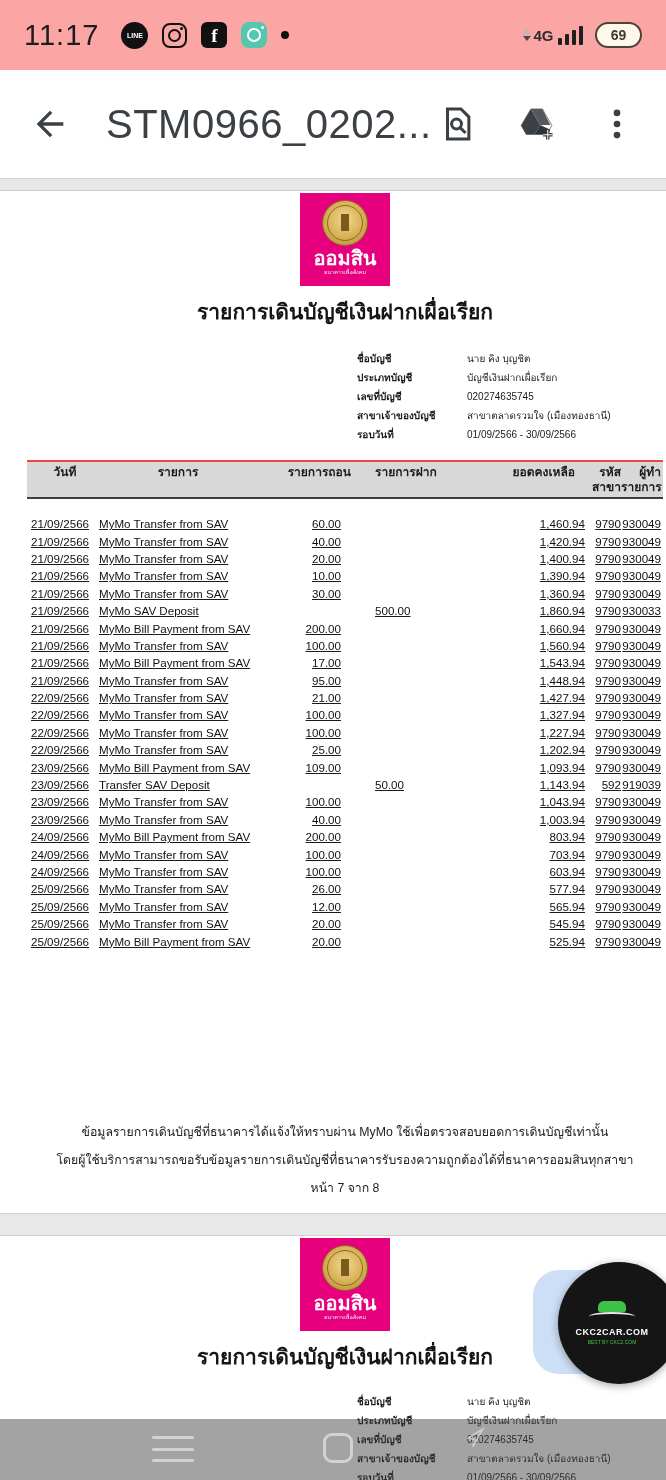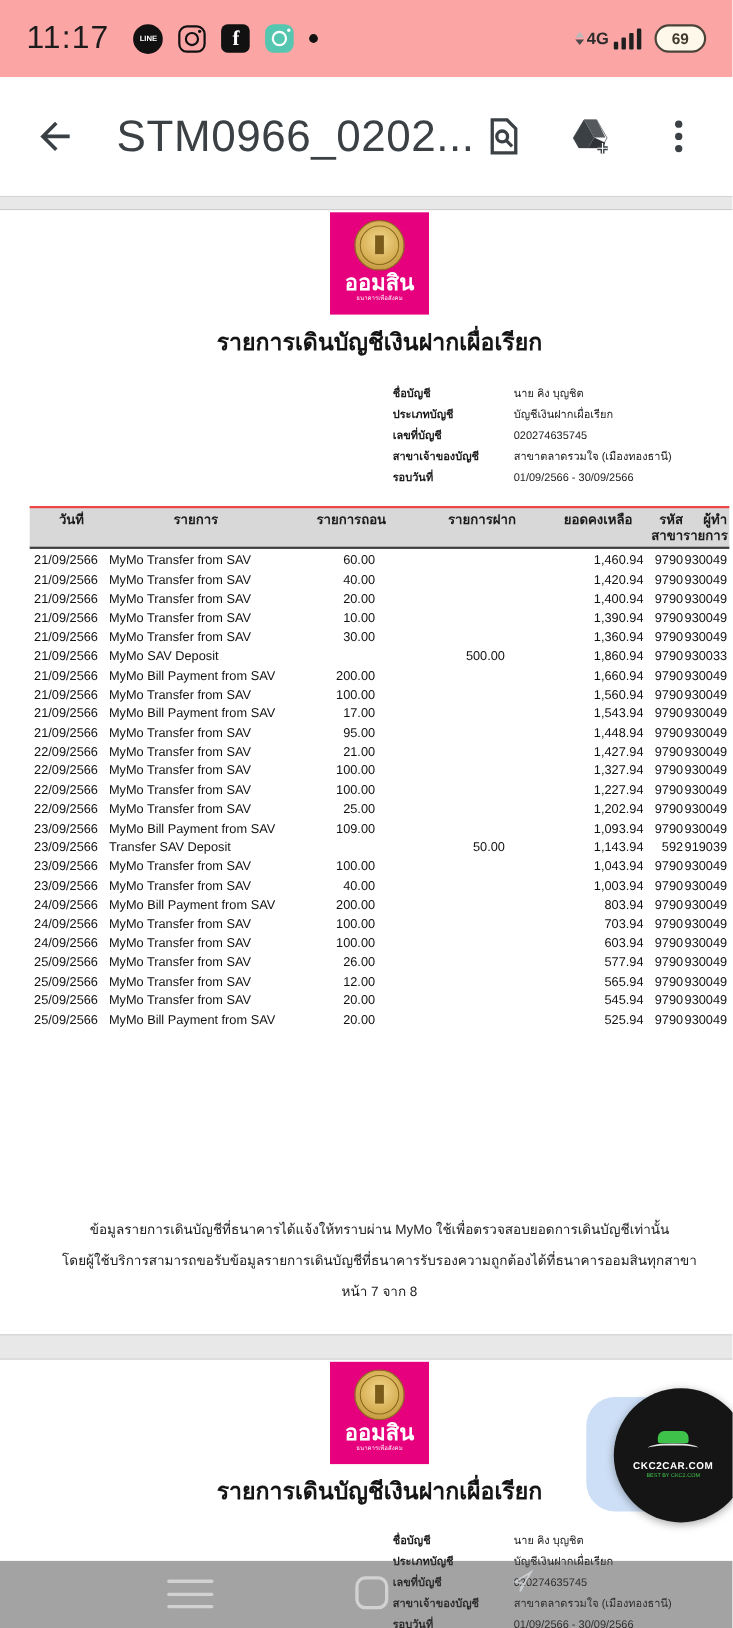--- a/index.html
+++ b/index.html
@@ -51,27 +51,27 @@
   .gsb-name{color:#fff;font-weight:bold;font-size:20px;line-height:21px;margin-top:2px;}
   .gsb-tagline{color:#fff;font-size:5.5px;line-height:7px;opacity:.95;}
   .doc-title{text-align:center;font-size:21px;font-weight:bold;color:#151515;margin-top:15px;line-height:22px;}
   .account{margin:26px 0 0 345px;font-size:10px;}
   .acc-row{display:flex;line-height:19px;}
   .acc-label{width:110px;flex:none;font-weight:bold;color:#1a1a1a;}
   .acc-value{white-space:nowrap;color:#1a1a1a;}
   
   .stm-table{margin:16px 15px 0;}
   .t-header{display:flex;background:#d8d8d8;border-top:2px solid #ef4444;border-bottom:2px solid #3f3f3f;padding:3px 0 2px;font-size:12px;font-weight:bold;line-height:15px;}
-  .t-body{padding-top:2px;}
+  .t-body{padding-top:16px;text-decoration:underline;}
   .t-row{display:flex;height:17.4px;align-items:center;font-size:11.6px;color:#111;}
   .tc{overflow:hidden;white-space:nowrap;box-sizing:border-box;}
   .c0{width:72px;text-align:left;padding-left:4px;}
   .c1{width:158px;text-align:left;}
   .c2{width:118px;text-align:right;padding-right:34px;}
-  .c3{width:108px;text-align:right;padding-right:24px;}
+  .c3{width:108px;padding-right:24px;}
   .c4{width:102px;text-align:right;}
   .c5{width:36px;text-align:right;}
   .c6{width:42px;text-align:right;padding-right:2px;}
   .t-header .c0,.t-header .c1{text-align:center;}
   .t-header .c2{padding-right:24px;}
   .t-header .c3{padding-right:14px;}
   .t-header .c4{padding-right:10px;text-align:right;}
   
   .doc-footer{margin-top:168px;text-align:center;font-size:12.3px;color:#222;line-height:28px;}
   

